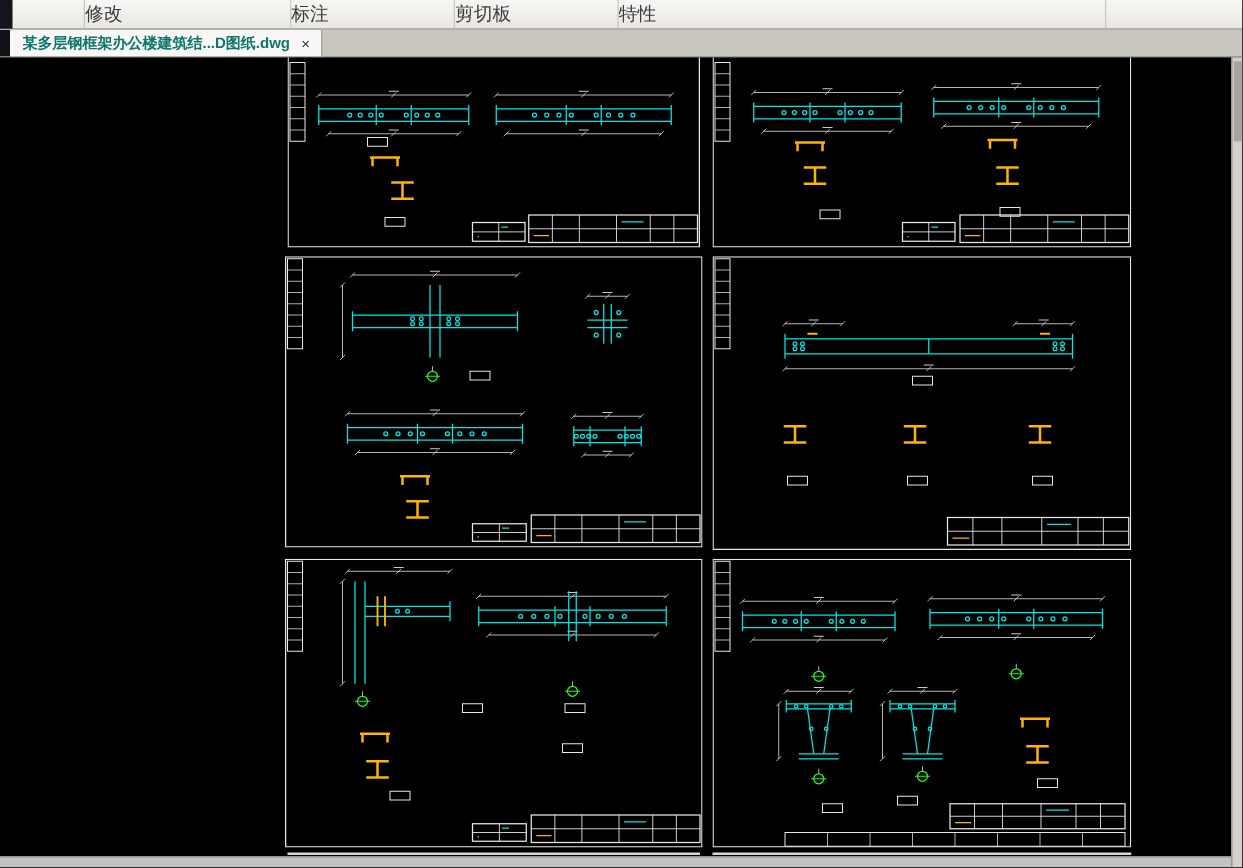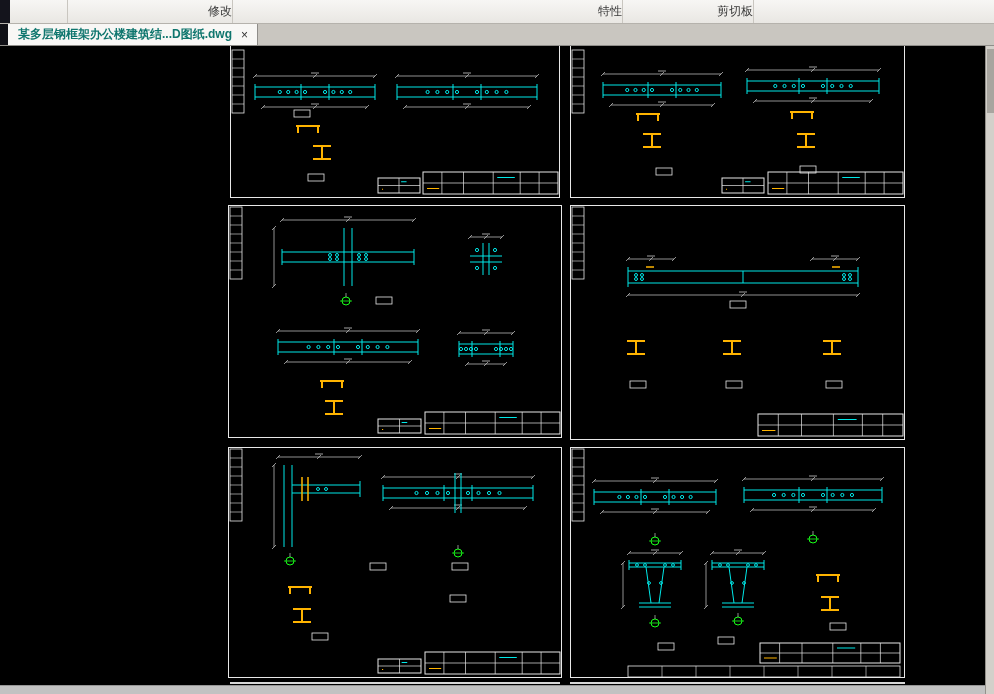--- a/index.html
+++ b/index.html
@@ -8,22 +8,22 @@
     background:#000;font-family:"Liberation Sans",sans-serif;
   }
   
   .ribbon{
     position:absolute;top:0;left:0;width:994px;height:24px;box-sizing:border-box;
     background:linear-gradient(#f7f6f4,#e9e7e3);
     border-bottom:1px solid #b5b2ac;display:flex;
   }
   .ribbon-corner{width:10px;height:100%;background:#14141c;flex:none;}
   .rsec{
-    height:100%;flex:none;display:flex;align-items:center;justify-content:flex-end;
-    font-size:12px;color:#3a3a3a;border-left:1px solid #c9c6c0;box-sizing:border-box;padding-left:36px;
+    height:100%;flex:none;display:flex;align-items:center;justify-content:flex-start;
+    font-size:15px;color:#3a3a3a;border-left:1px solid #c9c6c0;box-sizing:border-box;
   }
   .rsec.first{border-left:none;}
   
   .tabbar{
     position:absolute;top:24px;left:0;width:994px;height:22px;box-sizing:border-box;
     background:#c9c6c0;border-bottom:1px solid #8f8d89;display:flex;
   }
   .tab-edge{width:8px;height:100%;background:#101016;flex:none;}
   .file-tab{
     height:100%;background:#f8f7f5;display:flex;align-items:center;
@@ -54,25 +54,28 @@
 <body>
 
 <div class="app">
 
   <div class="ribbon">
     <div class="ribbon-corner"></div>
     <div class="rsec first" style="width:57px"></div>
     <div class="rsec" style="width:165px">
       <span>修改</span>
     </div>
-    <div class="rsec" style="width:390px">
-      <span>特性</span>
+    <div class="rsec" style="width:131px">
+      <span>标注</span>
     </div>
     <div class="rsec" style="width:131px">
       <span>剪切板</span>
+    </div>
+    <div class="rsec" style="width:390px">
+      <span>特性</span>
     </div>
     <div class="rsec" style="width:110px"></div>
   </div>
 
   <div class="tabbar">
     <div class="tab-edge"></div>
     <div class="file-tab">
       <span class="tab-title">某多层钢框架办公楼建筑结...D图纸.dwg</span>
       <span class="tab-close">×</span>
     </div>

